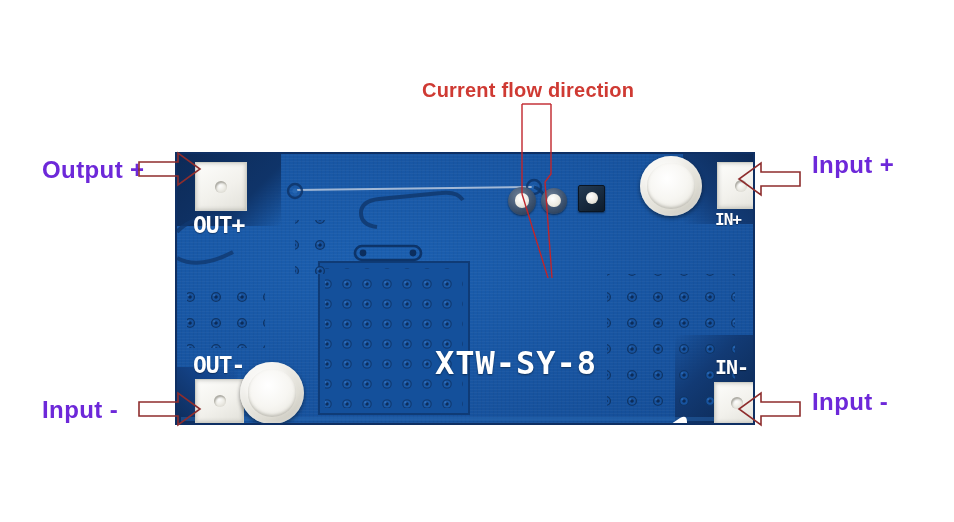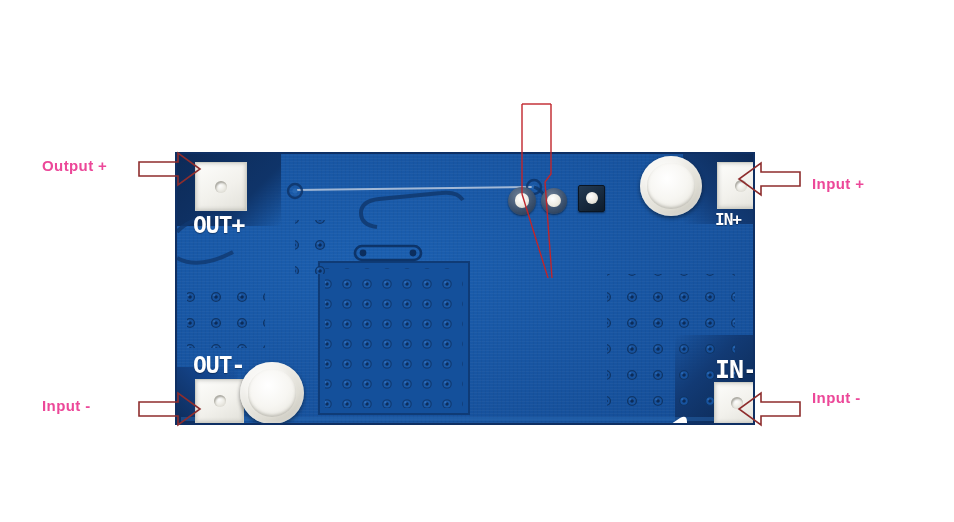--- a/index.html
+++ b/index.html
@@ -10,22 +10,22 @@
     overflow:hidden;
     position:relative;
   }
   #stage{position:absolute;inset:0;width:954px;height:522px;}
 
   
   .ann-label{
     position:absolute;
     font-family:"Liberation Sans", sans-serif;
     font-weight:bold;
-    font-size:15px;
-    color:#ec4899;
+    font-size:24px;
+    color:#6d28d9;
     letter-spacing:0.4px;
     white-space:nowrap;
     line-height:1;
   }
   .ann-label.title{
     font-size:20px;
     color:#cf3a33;
     letter-spacing:0.2px;
   }
 
@@ -77,21 +77,21 @@
     color:#ffffff;
     font-family:"DejaVu Sans Mono", monospace;
     font-weight:bold;
     line-height:1;
     text-shadow:0 1px 1px rgba(0,0,0,.35);
     white-space:nowrap;
   }
   #silk-outp{font-size:23px;letter-spacing:-1px;}
   #silk-inp{font-size:16px;letter-spacing:-1px;}
   #silk-outn{font-size:23px;letter-spacing:-1px;text-align:center;}
-  #silk-inn{font-size:25px;letter-spacing:-1px;}
+  #silk-inn{font-size:20px;letter-spacing:-1px;}
   #silk-part{
     font-size:32px;letter-spacing:1px;
     font-family:"DejaVu Sans Mono", monospace;
     text-shadow:0 1px 2px rgba(0,0,0,.45);
   }
 
   
   .ecap{
     position:absolute;border-radius:50%;
     background:radial-gradient(circle at 38% 32%, #ffffff 0%, #f4f3ef 35%, #dedcd3 62%, #b9b7ad 86%, #8f8d84 100%);
@@ -134,24 +134,25 @@
   #flow-arrow{position:absolute;left:455px;top:258px;width:145px;height:62px;}
 
   
   #ann-svg{position:absolute;left:0;top:0;width:954px;height:522px;pointer-events:none;}
 </style>
 </head>
 <body>
 
 <div id="stage">
 
+  <div class="ann-label title" style="left:422px;top:80px;">Current flow direction</div>
 
   <div class="ann-label" style="left:42px;top:158px;">Output +</div>
 
-  <div class="ann-label" style="left:812px;top:176px;">Input +</div>
+  <div class="ann-label" style="left:812px;top:153px;">Input +</div>
 
   <div class="ann-label" style="left:42px;top:398px;">Input -</div>
 
   <div class="ann-label" style="left:812px;top:390px;">Input -</div>
 
   <div id="board">
 
     <div class="corner-wash" id="wash-tl"></div>
     <div class="corner-wash" id="wash-tr"></div>
     <div class="corner-wash" id="wash-br"></div>
@@ -207,20 +208,21 @@
       <span class="hole"></span>
     </div>
     <div class="pad" style="left:537px;top:228px;width:45px;height:42px;">
       <span class="hole"></span>
     </div>
 
     <div class="silk" id="silk-outp" style="left:16px;top:60px;">OUT+</div>
     <div class="silk" id="silk-inp" style="left:538px;top:58px;">IN+</div>
     <div class="silk" id="silk-outn" style="left:16px;top:200px;">OUT-</div>
     <div class="silk" id="silk-inn" style="left:538px;top:203px;">IN-</div>
+    <div class="silk" id="silk-part" style="left:258px;top:193px;">XTW-SY-8</div>
 
     <div class="ecap" style="left:463px;top:2px;width:62px;height:60px;">
       <span class="top"></span>
     </div>
     <div class="ecap" style="left:63px;top:208px;width:64px;height:62px;">
       <span class="top"></span>
     </div>
 
     <div class="round-part" style="left:331px;top:33px;width:28px;height:28px;">
       <span class="cap"></span>

